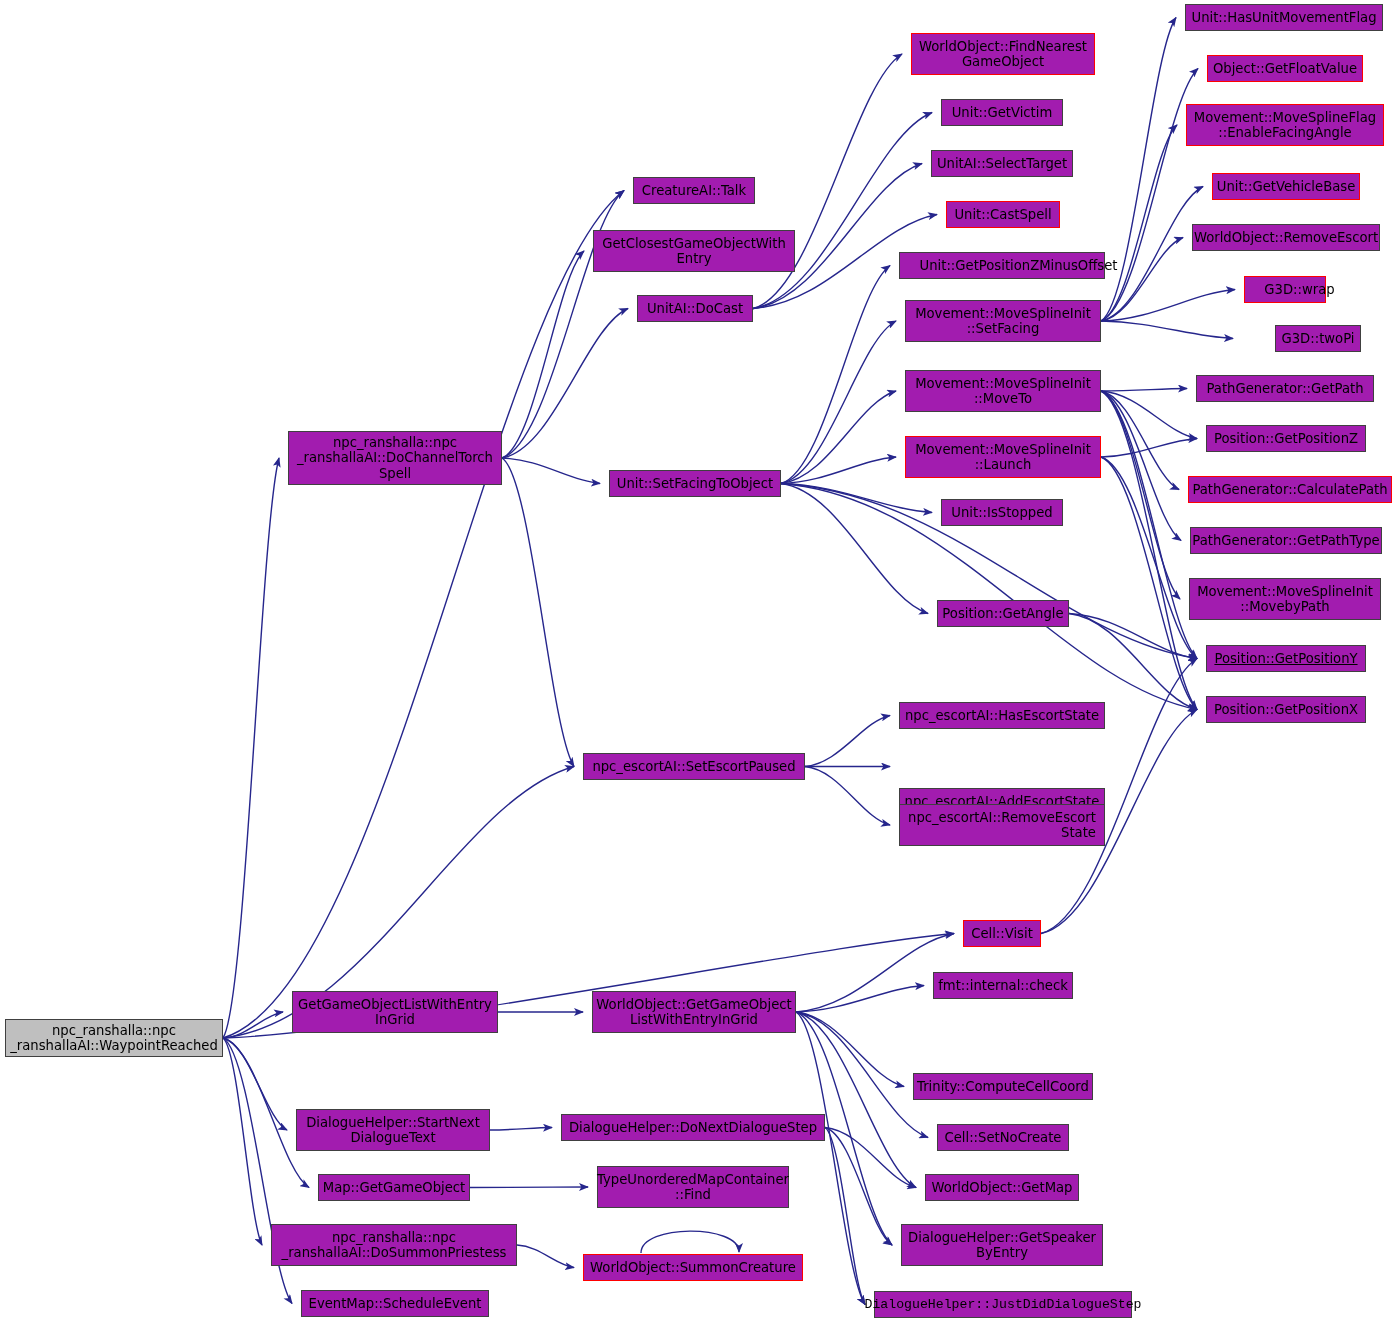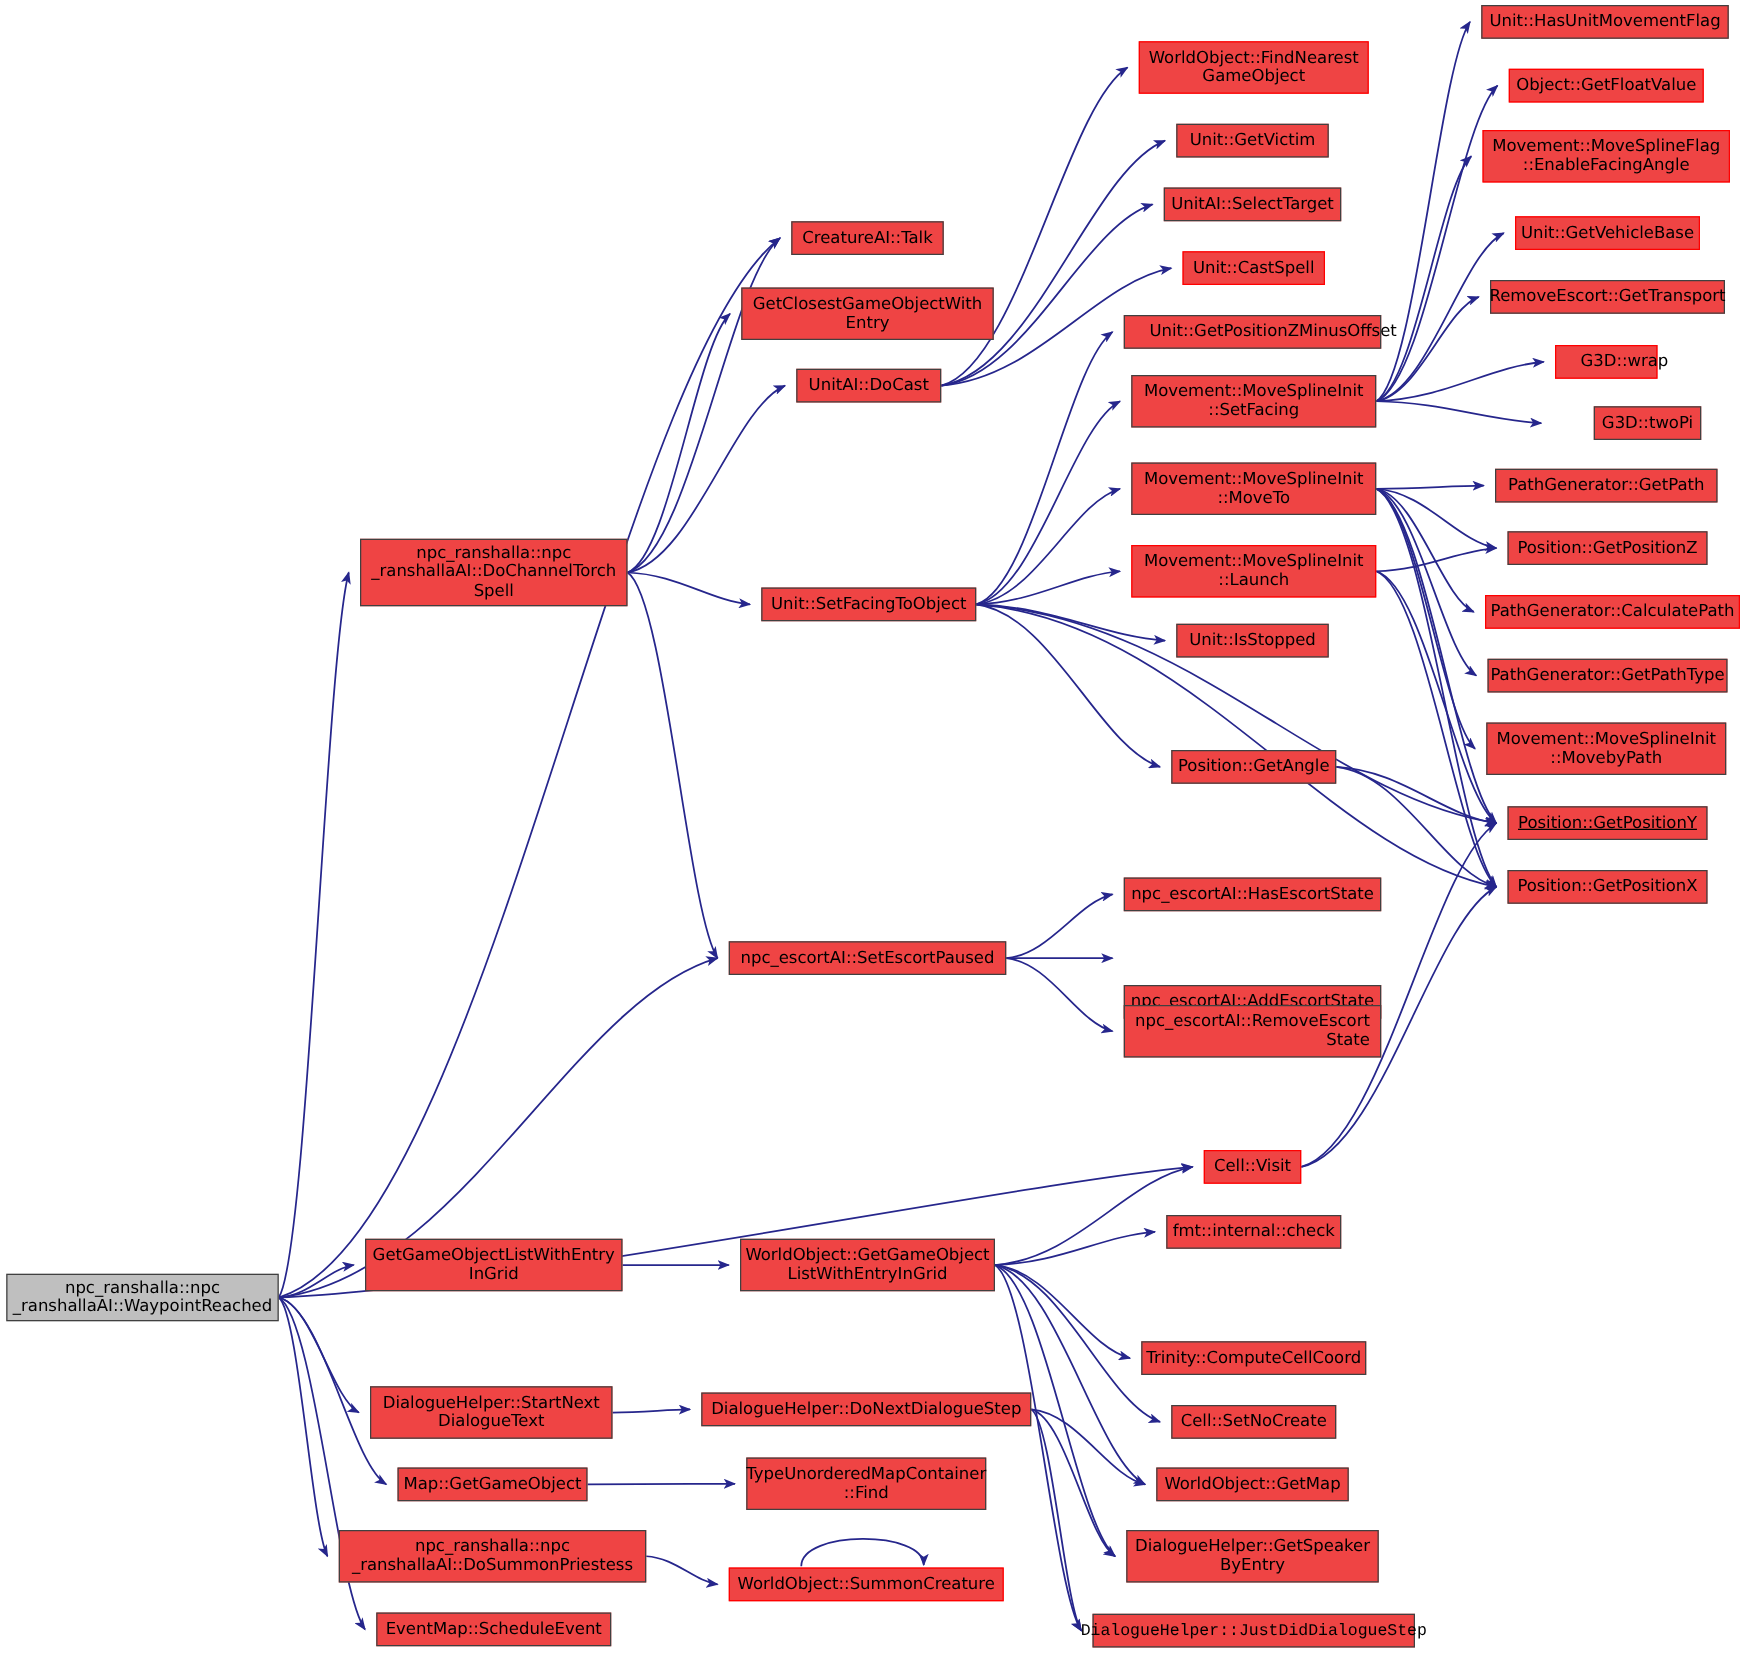--- a/index.html
+++ b/index.html
@@ -1,20 +1,20 @@
 <!DOCTYPE html>
 <html><head>
 <meta charset="utf-8">
 <style>
   html,body{margin:0;padding:0;background:#ffffff;}
   #canvas{position:relative;width:1396px;height:1324px;background:#fff;
           font-family:"DejaVu Sans","Liberation Sans",sans-serif;overflow:hidden;}
   svg#edges{position:absolute;left:0;top:0;width:1396px;height:1324px;pointer-events:none;}
   .node{position:absolute;box-sizing:border-box;display:flex;align-items:center;
-        justify-content:center;text-align:center;background:#ef4444;
+        justify-content:center;text-align:center;background:#a21caf;
         border:1px solid #404040;color:#000;font-size:13.2px;line-height:15.5px;
         padding:1px 3px;white-space:pre-line;letter-spacing:0px;}
   .node.red{border-color:#ff0000;}
   .node.root{background:#bfbfbf;border-color:#404040;}
 </style>
 </head>
 <body>
 
 <div id="canvas">
   <svg id="edges">
@@ -141,21 +141,21 @@
       <div class="node" style="left: 937px; top: 1124px; width: 132px; height: 27px;">Cell::SetNoCreate</div>
       <div class="node" style="left: 925px; top: 1174px; width: 154px; height: 27px;">WorldObject::GetMap</div>
       <div class="node" style="left: 901px; top: 1224px; width: 202px; height: 42px;">DialogueHelper::GetSpeaker
 ByEntry</div>
       <div class="node" style="left: 874px; top: 1291px; width: 258px; height: 27px; font-family: Liberation Mono, monospace;">DialogueHelper::JustDidDialogueStep</div>
       <div class="node" style="left: 1185px; top: 4px; width: 198px; height: 27px;">Unit::HasUnitMovementFlag</div>
       <div class="node red" style="left: 1207px; top: 55px; width: 156px; height: 27px;">Object::GetFloatValue</div>
       <div class="node red" style="left: 1186px; top: 104px; width: 198px; height: 42px;">Movement::MoveSplineFlag
 ::EnableFacingAngle</div>
       <div class="node red" style="left: 1212px; top: 173px; width: 148px; height: 27px;">Unit::GetVehicleBase</div>
-      <div class="node" style="left: 1192px; top: 224px; width: 188px; height: 27px;">RemoveEscort::GetTransport</div>
+      <div class="node" style="left: 1192px; top: 224px; width: 188px; height: 27px;">WorldObject::RemoveEscort</div>
       <div class="node red" style="left: 1244px; top: 276px; width: 82px; height: 27px; padding-left: 32px;">G3D::wrap</div>
       <div class="node" style="left: 1242px; top: 325px; width: 86px; height: 27px; margin-left: 33px;">G3D::twoPi</div>
       <div class="node" style="left: 1196px; top: 375px; width: 178px; height: 27px;">PathGenerator::GetPath</div>
       <div class="node" style="left: 1206px; top: 425px; width: 160px; height: 27px;">Position::GetPositionZ</div>
       <div class="node red" style="left: 1188px; top: 476px; width: 204px; height: 27px;">PathGenerator::CalculatePath</div>
       <div class="node" style="left: 1190px; top: 527px; width: 192px; height: 27px;">PathGenerator::GetPathType</div>
       <div class="node" style="left: 1189px; top: 578px; width: 192px; height: 42px;">Movement::MoveSplineInit
 ::MovebyPath</div>
       <div class="node" style="left: 1206px; top: 645px; width: 160px; height: 27px; text-decoration: underline;">Position::GetPositionY</div>
       <div class="node" style="left: 1206px; top: 696px; width: 160px; height: 27px;">Position::GetPositionX</div>

